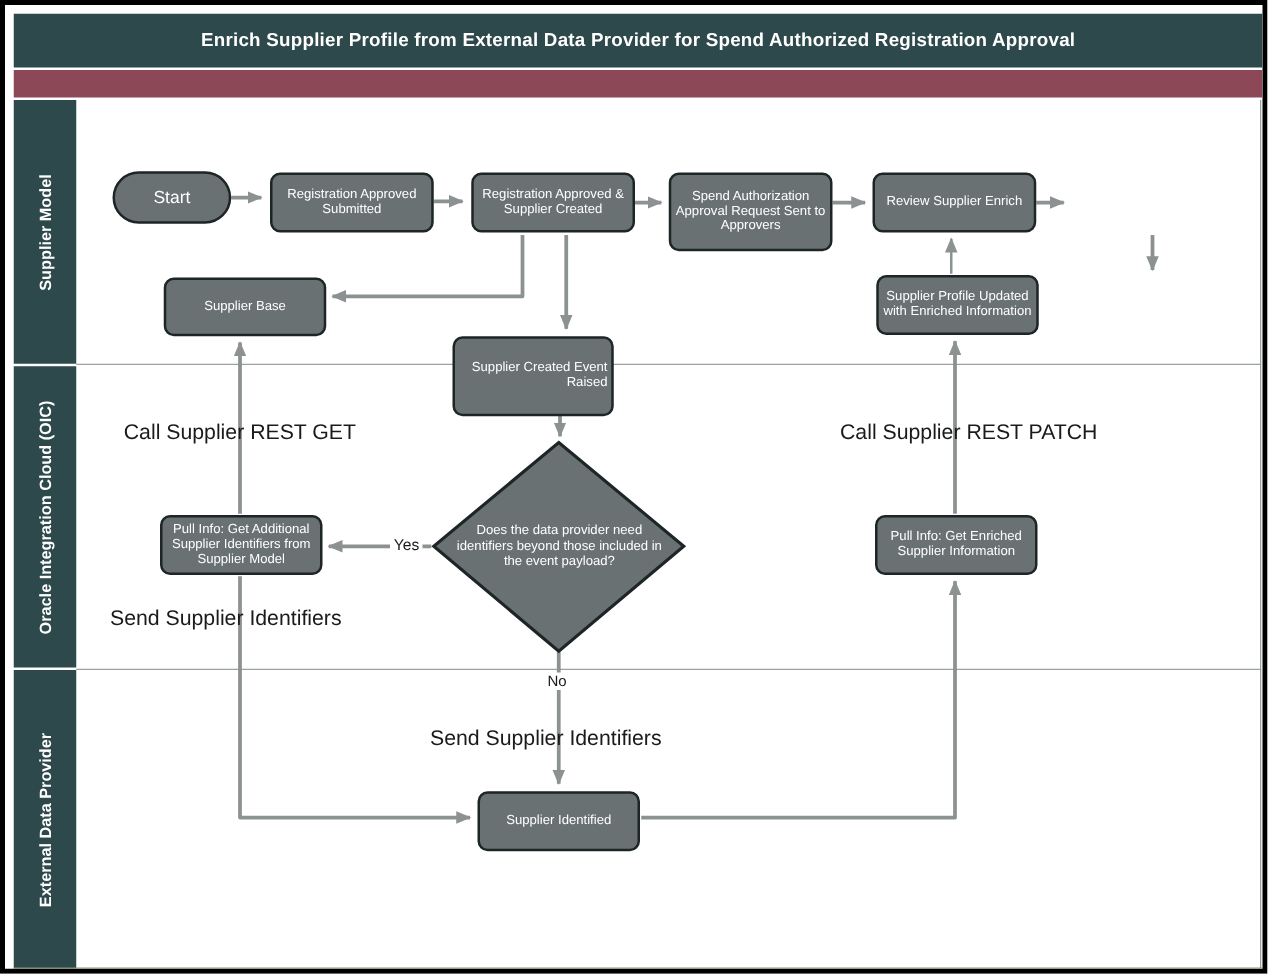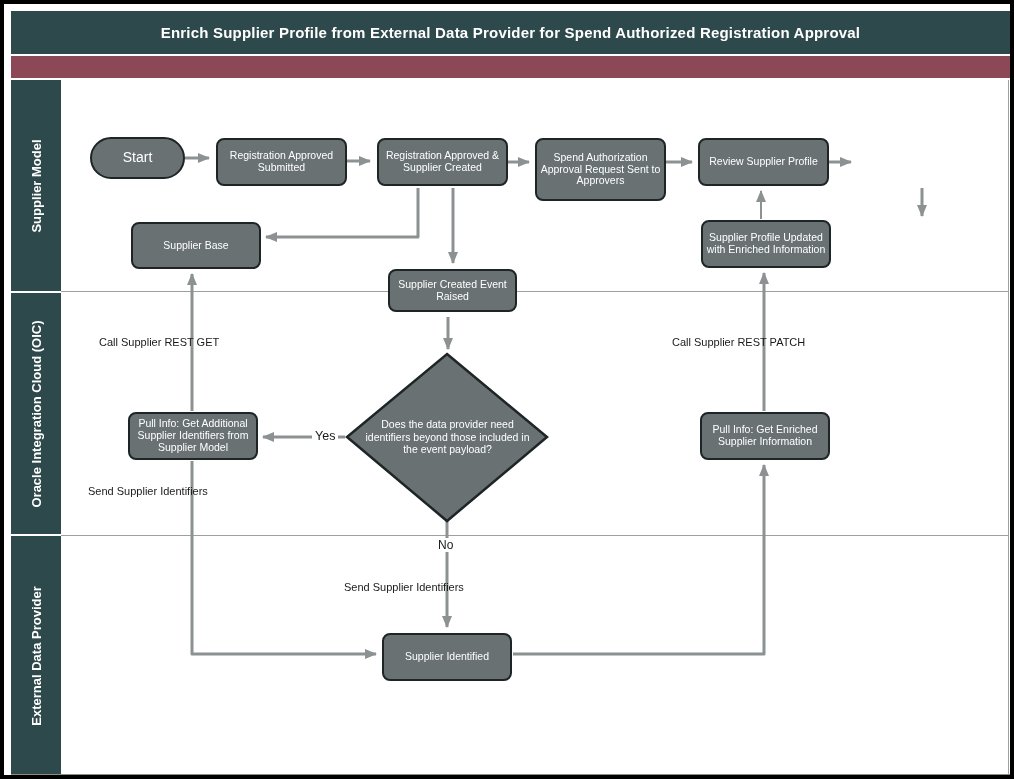--- a/index.html
+++ b/index.html
@@ -28,21 +28,21 @@
     color:#ffffff;font-size:10.5px;line-height:1.14;
     display:flex;align-items:center;justify-content:center;text-align:center;
     padding:1px 3px;
   }
   .terminator{border-radius:21px;font-size:14px;}
   .diamond-label{
     position:absolute;z-index:2;color:#ffffff;font-size:10.5px;line-height:1.18;
     text-align:center;display:flex;align-items:center;justify-content:center;
   }
   .flow-label{
-    position:absolute;z-index:3;color:#1A1A1A;font-size:11px;white-space:nowrap;
+    position:absolute;z-index:3;color:#1A1A1A;font-size:17px;white-space:nowrap;
   }
   .small-label{
     position:absolute;z-index:3;color:#1A1A1A;font-size:12.5px;white-space:nowrap;
     background:#ffffff;padding:0 3px;
   }
 </style>
 </head>
 <body>
 
 <div id="canvas">
@@ -89,24 +89,24 @@
       <path d="M760,407 L760,269" marker-end="url(#arrow)"></path>
       <path d="M757,215 L757,187" stroke-width="2" marker-end="url(#arrow)"></path>
     </g>
     <polygon points="443,350 543,433 443,517 343,433" fill="#697173" stroke="#1E2526" stroke-width="2.5"></polygon>
   </svg>
 
   <div class="node terminator" style="left:86px;top:133px;width:95px;height:42px;">Start</div>
   <div class="node" style="left:212px;top:134px;width:131px;height:48px;">Registration Approved Submitted</div>
   <div class="node" style="left:373px;top:134px;width:131px;height:48px;">Registration Approved &amp; Supplier Created</div>
   <div class="node" style="left:531px;top:134px;width:131px;height:63px;">Spend Authorization Approval Request Sent to Approvers</div>
-  <div class="node" style="left:694px;top:134px;width:131px;height:48px;">Review Supplier Profile</div>
+  <div class="node" style="left:694px;top:134px;width:131px;height:48px;">Review Supplier Enrich</div>
   <div class="node" style="left:127px;top:218px;width:130px;height:47px;">Supplier Base</div>
   <div class="node" style="left:697px;top:216px;width:130px;height:48px;">Supplier Profile Updated with Enriched Information</div>
-  <div class="node" style="left:384px;top:265px;width:129px;height:43px;">Supplier Created Event Raised</div>
+  <div class="node" style="left:358px;top:265px;width:129px;height:64px;text-align:right;">Supplier Created Event Raised</div>
 
   <div class="diamond-label" style="left:355px;top:398px;width:177px;height:70px;">Does the data provider need identifiers beyond those included in the event payload?</div>
   <div class="node" style="left:124px;top:408px;width:130px;height:48px;">Pull Info: Get Additional Supplier Identifiers from Supplier Model</div>
   <div class="node" style="left:696px;top:408px;width:130px;height:48px;">Pull Info: Get Enriched Supplier Information</div>
 
   <div class="node" style="left:378px;top:629px;width:130px;height:48px;">Supplier Identified</div>
 
   <div class="flow-label" style="left:95px;top:332px;">Call Supplier REST GET</div>
   <div class="flow-label" style="left:668px;top:332px;">Call Supplier REST PATCH</div>
   <div class="flow-label" style="left:84px;top:481px;">Send Supplier Identifiers</div>

